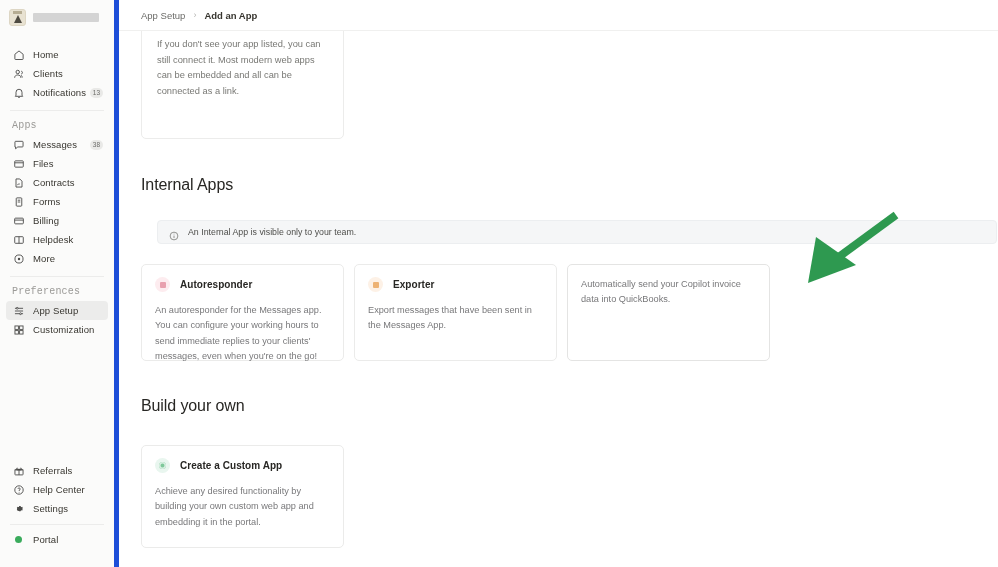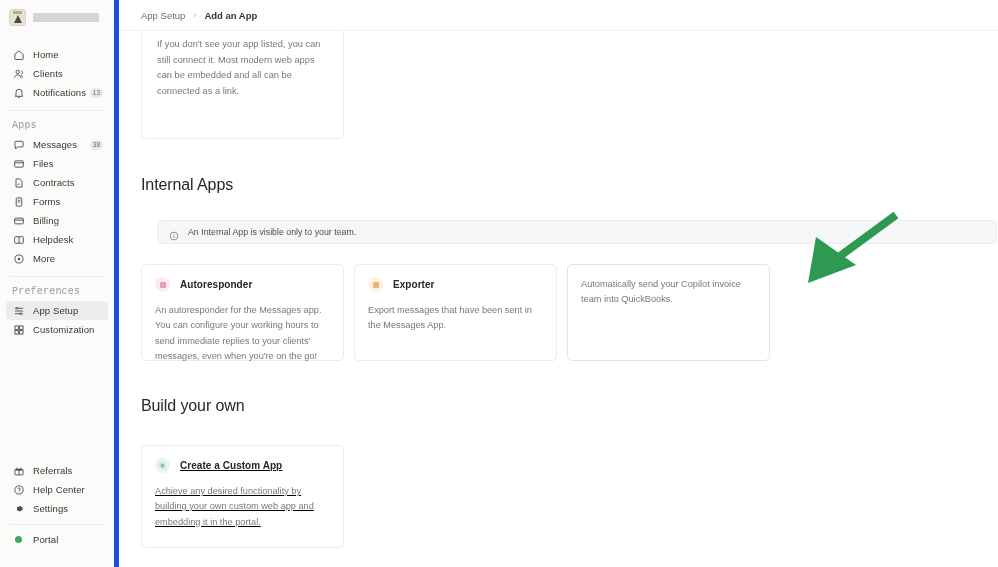--- a/index.html
+++ b/index.html
@@ -194,21 +194,21 @@
               border: 1.5px solid #35a853; box-shadow: inset 0 0 0 1.2px #eaf6ee; }
   .cir-mint { width: 7px; height: 7px; background: #7ec89a; border-radius: 50%;
               box-shadow: inset 0 0 0 1.5px #d9efe2; }
   .app-title {
     font-size: 10px; color: #282724; font-weight: bold;
     letter-spacing: 0.05px;
   }
   .app-desc {
     font-size: 9.2px; line-height: 15.3px; color: #78787a;
   }
-  .card-wide { width: 203px; height: 103px; text-decoration: underline; }
+  .card-wide { width: 203px; height: 103px; }
 
   
   .arrow-anno {
     position: absolute;
     left: 675px; top: 176px;
     width: 115px; height: 90px;
     pointer-events: none;
   }
   .qb-card-highlight { border-color: #e4e4e3; }
 </style>
@@ -455,21 +455,21 @@
           <div class="app-card-head">
             <span class="app-ico-wrap ico-amber">
               <span class="sq-amber"></span>
             </span>
             <span class="app-title">Exporter</span>
           </div>
           <p class="app-desc">Export messages that have been sent in the Messages App.</p>
         </div>
 
         <div class="app-card qb-card-highlight">
-          <p class="app-desc">Automatically send your Copilot invoice team into QuickBooks.</p>
+          <p class="app-desc">Automatically send your Copilot invoice data into QuickBooks.</p>
         </div>
       </div>
 
       <h2 class="section-h" style="position:absolute; left:22px; top:366px;">Build your own</h2>
 
       <div class="app-card card-wide" style="position:absolute; left:22px; top:414px;">
         <div class="app-card-head">
           <span class="app-ico-wrap ico-mint">
             <span class="cir-mint"></span>
           </span>

